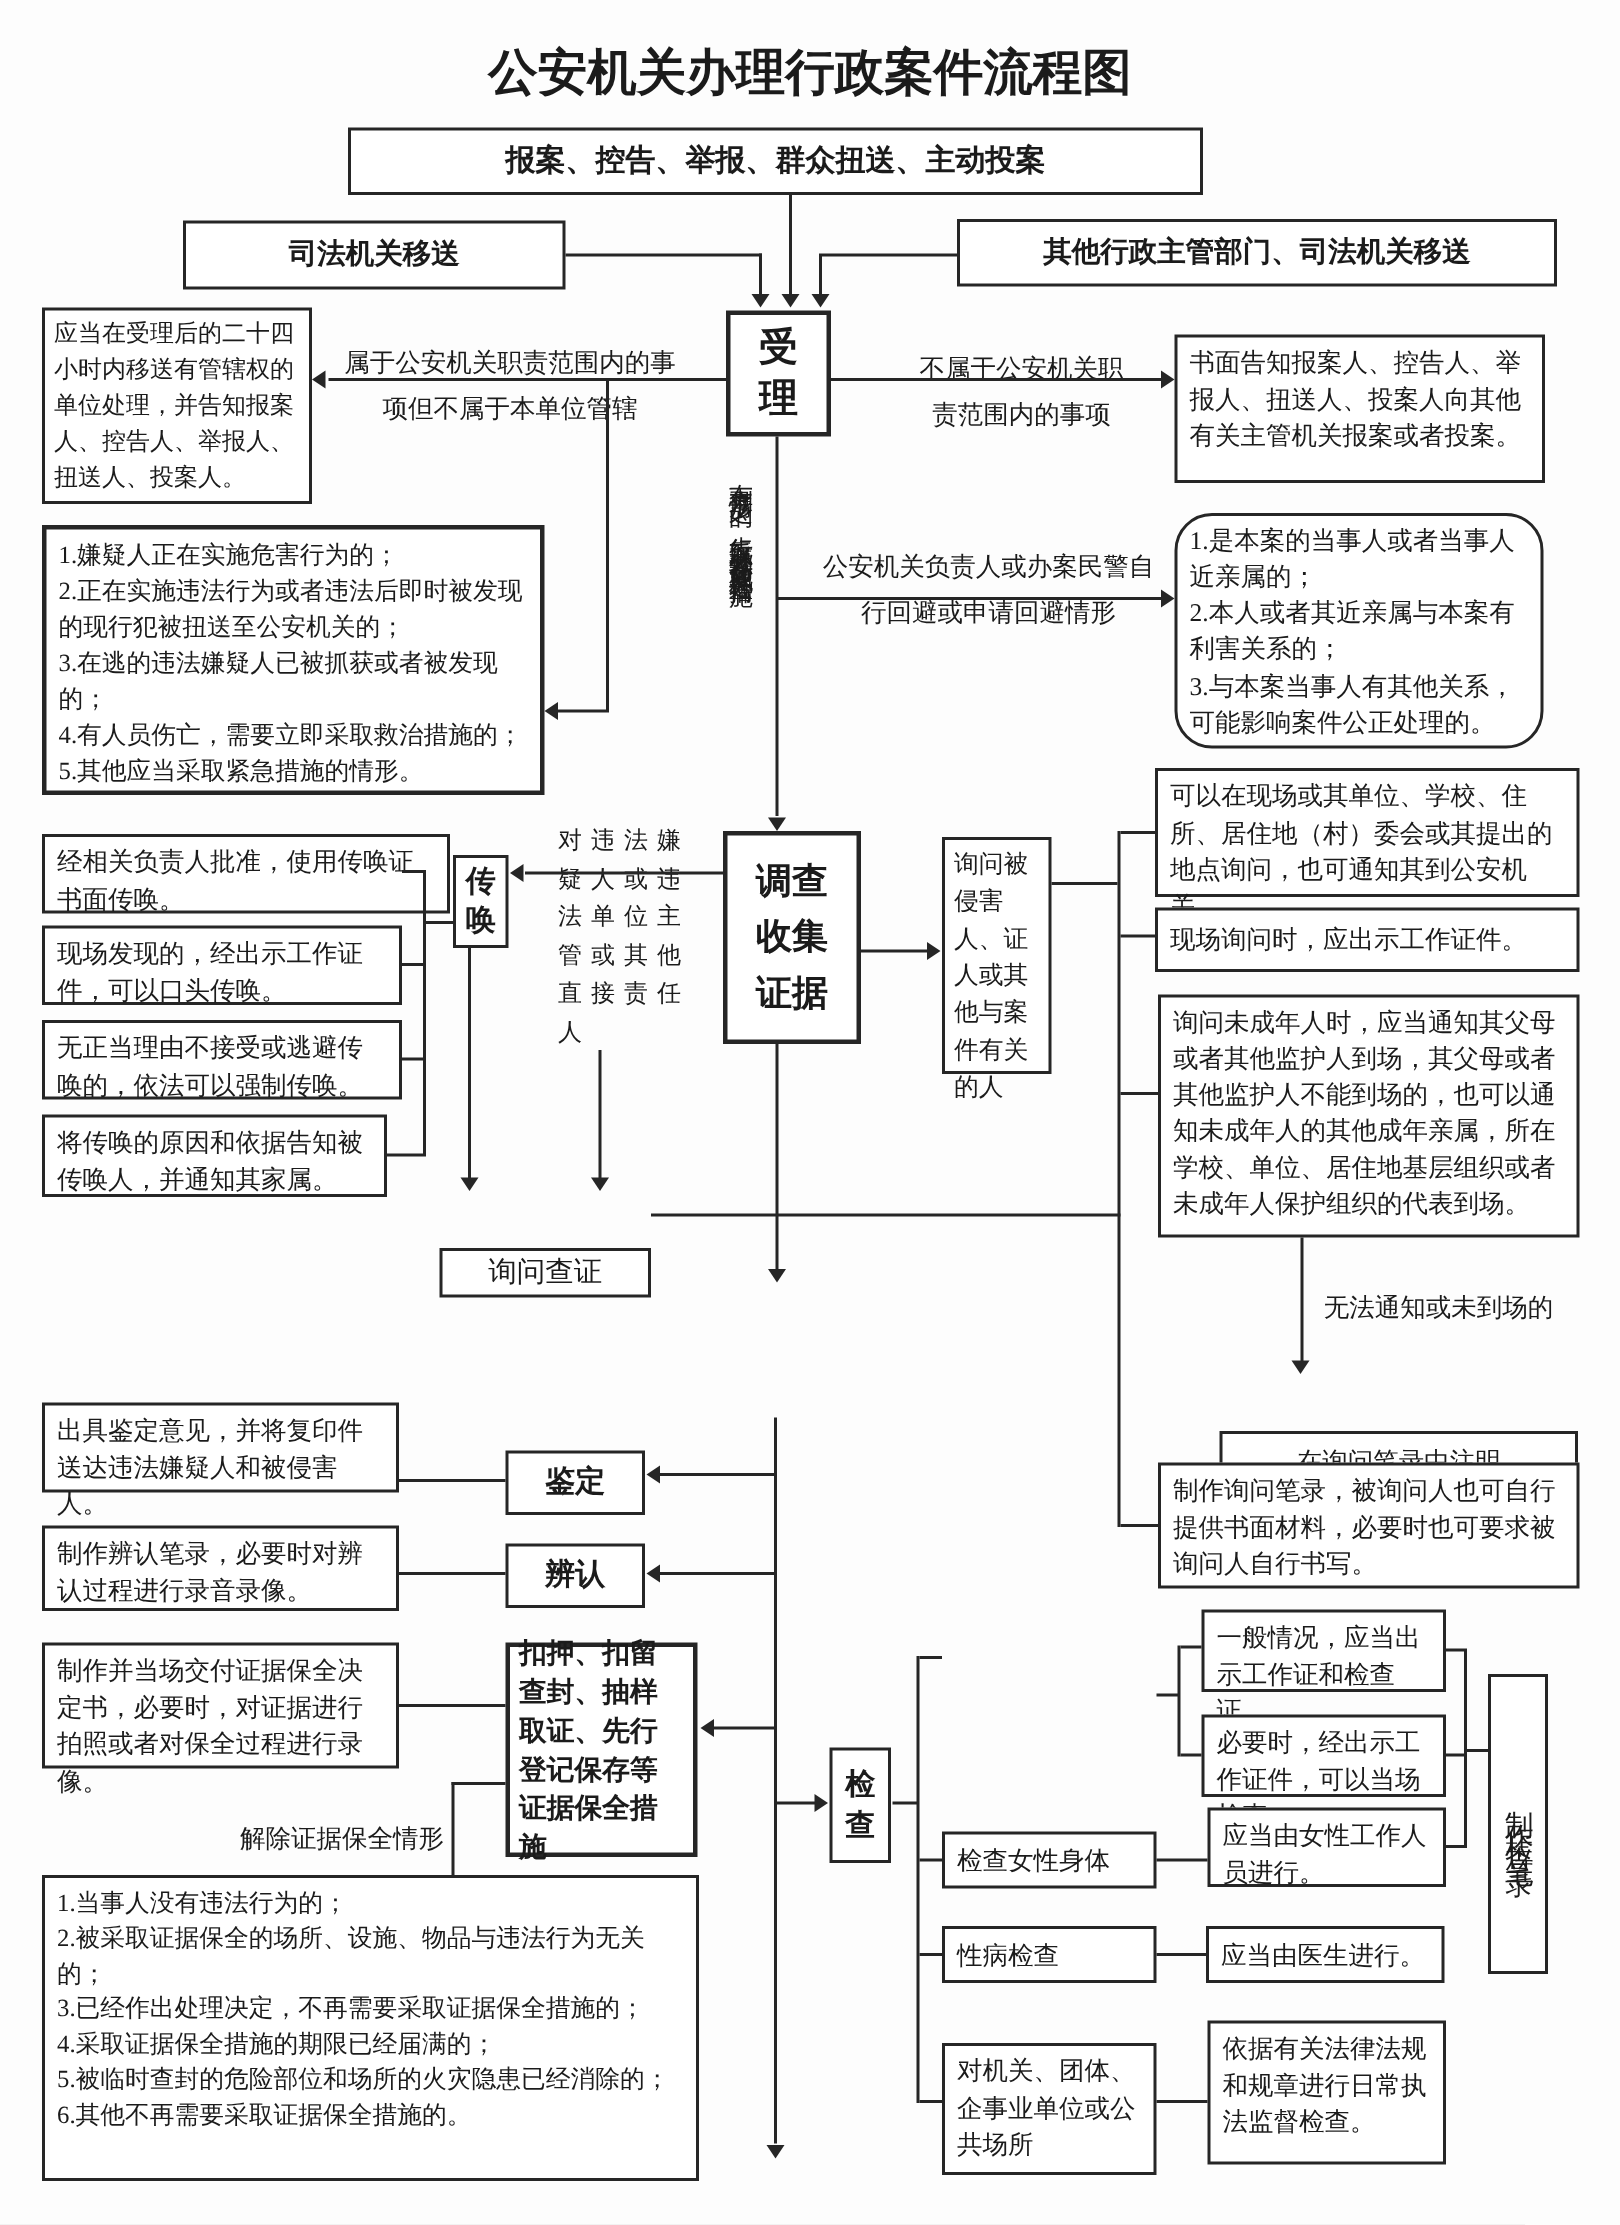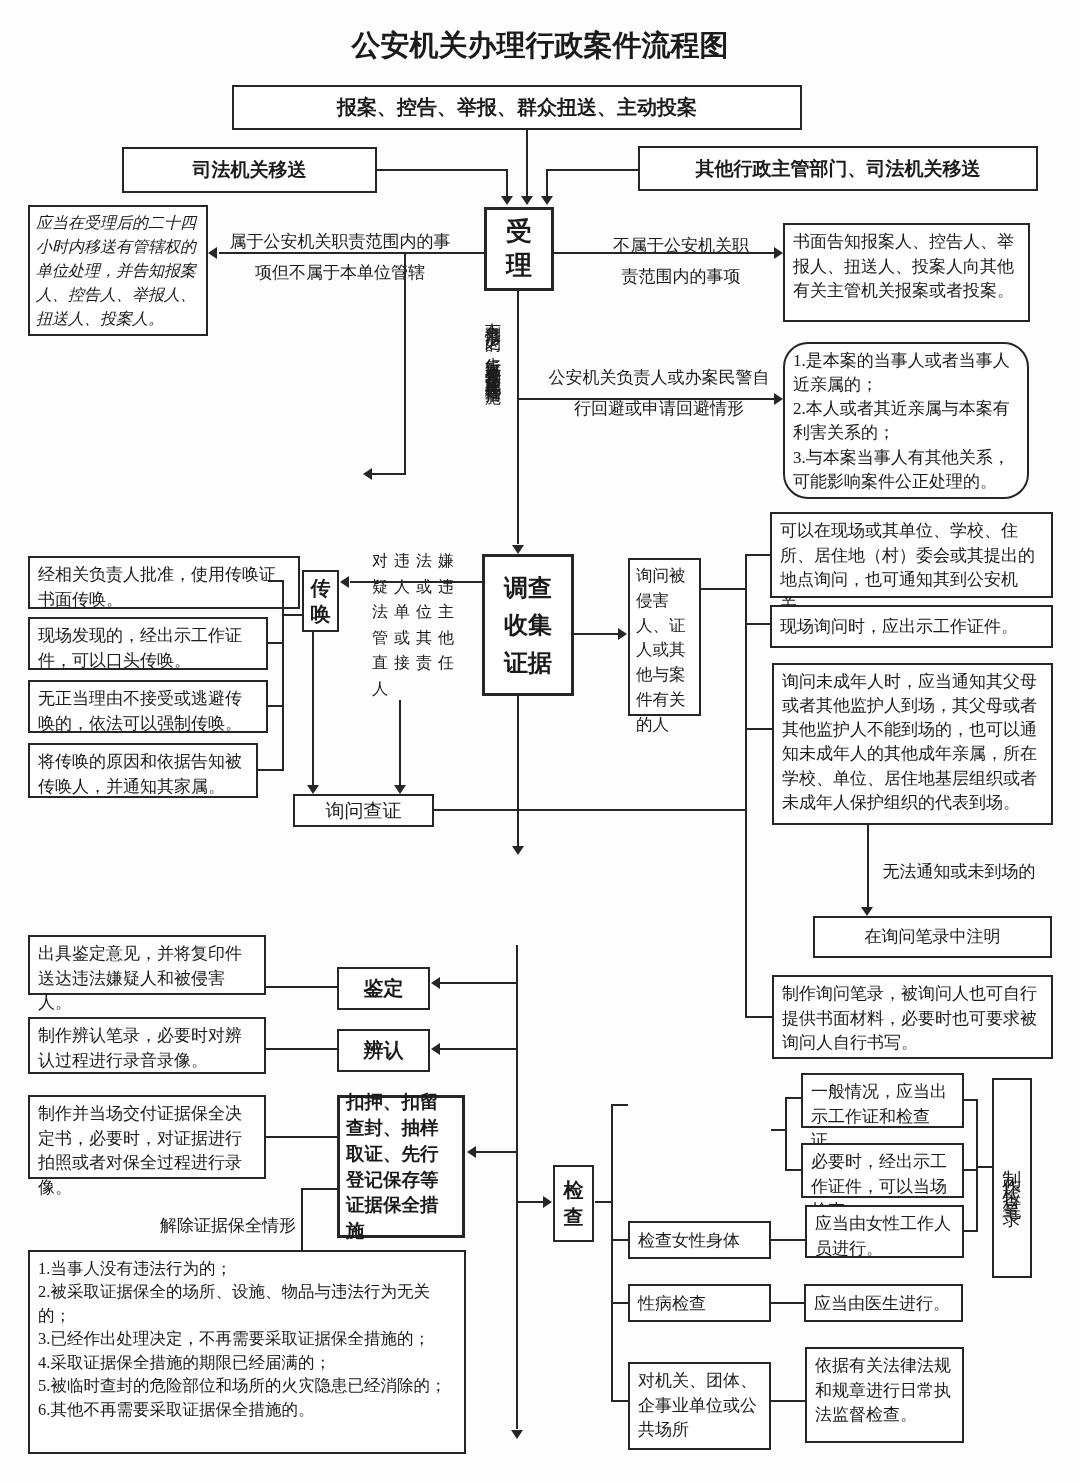--- a/index.html
+++ b/index.html
@@ -1,27 +1,27 @@
 <!DOCTYPE html>
 <html><head>
 <meta charset="utf-8">
 <style>
   html,body{margin:0;padding:0;background:#e9e9e9;}
   .stage{position:relative;width:1080px;height:1483px;margin:0 auto;background:#fdfdfd;
          font-family:"Liberation Serif",serif;color:#1b1b1b;overflow:hidden;}
   .title{position:absolute;left:0;top:26px;width:1080px;text-align:center;
-         font-family:"Liberation Sans",sans-serif;font-weight:bold;font-size:29px;}
+         font-family:"Liberation Sans",sans-serif;font-weight:bold;font-size:33px;}
   .box{position:absolute;border:2px solid #262626;background:#fff;font-size:17px;
        line-height:1.45;padding:5px 8px;box-sizing:border-box;}
   .b3{border-width:3px;}
   .hd{font-family:"Liberation Sans",sans-serif;font-weight:bold;display:flex;
       align-items:center;justify-content:center;text-align:center;}
   .hl{font-family:"Liberation Sans",sans-serif;font-weight:bold;display:flex;
       align-items:center;text-align:left;}
-  .ctr{display:flex;align-items:center;justify-content:center;text-align:center;}
+  .ctr{display:flex;align-items:center;justify-content:center;text-align:center;margin-top:38px;}
   .pre{white-space:pre-line;}
   .lbl{position:absolute;font-size:17px;line-height:1.85;text-align:center;}
   .vtx{writing-mode:vertical-rl;}
   .ln{position:absolute;background:#262626;}
   .ar{position:absolute;width:0;height:0;border-style:solid;border-color:transparent;}
   .ar-d{border-width:9px 6px 0 6px;border-top-color:#262626;}
   .ar-l{border-width:6px 9px 6px 0;border-right-color:#262626;}
   .ar-r{border-width:6px 0 6px 9px;border-left-color:#262626;}
 </style>
 </head>
@@ -30,25 +30,30 @@
 <div class="stage">
 
   <div class="title">公安机关办理行政案件流程图</div>
 
   <div class="box hd" style="left:232px;top:85px;width:570px;height:45px;font-size:20px;">报案、控告、举报、群众扭送、主动投案</div>
   <div class="box hd" style="left:122px;top:147px;width:255px;height:46px;font-size:19px;">司法机关移送</div>
   <div class="box hd" style="left:638px;top:146px;width:400px;height:45px;font-size:19px;">其他行政主管部门、司法机关移送</div>
 
   <div class="box hd b3" style="left:484px;top:207px;width:70px;height:84px;font-size:26px;padding:0 10px;line-height:1.3;">受理</div>
   <div class="lbl" style="left:225px;top:226px;width:230px;">属于公安机关职责范围内的事项但不属于本单位管辖</div>
-  <div class="box" style="left:28px;top:205px;width:180px;height:131px;font-size:16px;line-height:1.5;padding:4px 6px;font-style:italic;">应当在受理后的二十四小时内移送有管辖权的单位处理，并告知报案人、控告人、举报人、扭送人、投案人。</div>
+  <div class="box" style="left:28px;top:205px;width:180px;height:131px;font-size:16px;line-height:1.5;padding:4px 6px;">应当在受理后的二十四小时内移送有管辖权的单位处理，并告知报案人、控告人、举报人、扭送人、投案人。</div>
   <div class="lbl" style="left:605px;top:230px;width:152px;">不属于公安机关职责范围内的事项</div>
   <div class="box" style="left:783px;top:223px;width:247px;height:99px;">书面告知报案人、控告人、举报人、扭送人、投案人向其他有关主管机关报案或者投案。</div>
 
   <div class="lbl vtx" style="left:420px;top:310px;width:88px;height:192px;font-size:16px;letter-spacing:2px;line-height:1.85;text-align:left;">有下列情形之一的，先行采取必要强制措施或其他处置措施。</div>
+  <div class="box pre b3" style="left:28px;top:350px;width:335px;height:180px;font-size:16.5px;line-height:1.45;">1.嫌疑人正在实施危害行为的；
+2.正在实施违法行为或者违法后即时被发现的现行犯被扭送至公安机关的；
+3.在逃的违法嫌疑人已被抓获或者被发现的；
+4.有人员伤亡，需要立即采取救治措施的；
+5.其他应当采取紧急措施的情形。</div>
   <div class="lbl" style="left:548px;top:362px;width:222px;">公安机关负责人或办案民警自行回避或申请回避情形</div>
   <div class="box pre" style="left:783px;top:342px;width:246px;height:157px;line-height:1.42;border-radius:25px;">1.是本案的当事人或者当事人近亲属的；
 2.本人或者其近亲属与本案有利害关系的；
 3.与本案当事人有其他关系，可能影响案件公正处理的。</div>
 
   <div class="box hd b3" style="left:482px;top:554px;width:92px;height:142px;font-size:24px;padding:0 14px;line-height:1.55;">调查收集证据</div>
   <div class="box hd" style="left:302px;top:570px;width:37px;height:62px;font-size:20px;padding:0 6px;line-height:1.3;">传唤</div>
   <div class="lbl" style="left:372px;top:548px;width:104px;font-size:16px;letter-spacing:6px;line-height:1.6;text-align:left;">对违法嫌疑人或违法单位主管或其他直接责任人</div>
 
   <div class="box" style="left:28px;top:556px;width:272px;height:53px;">经相关负责人批准，使用传唤证书面传唤。</div>

